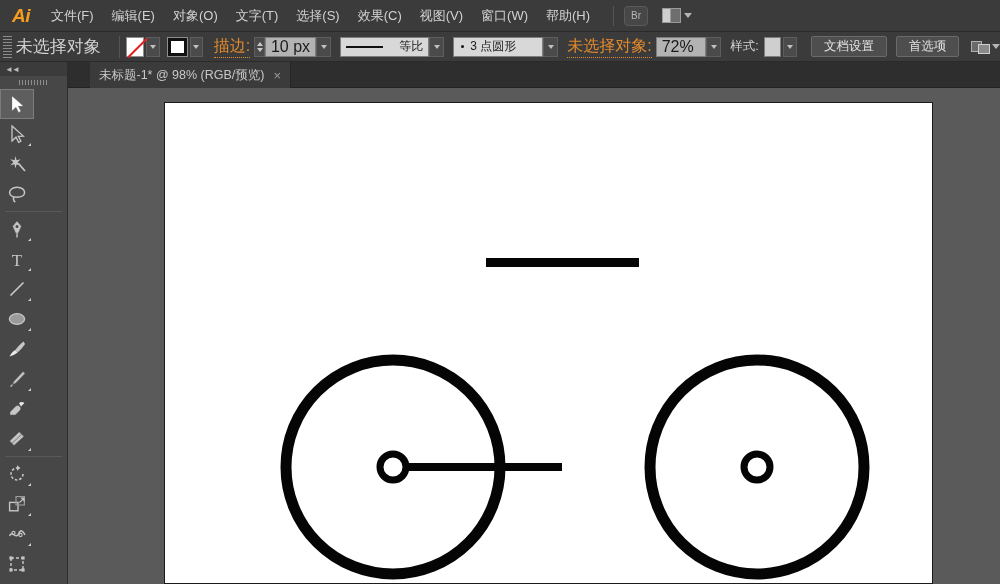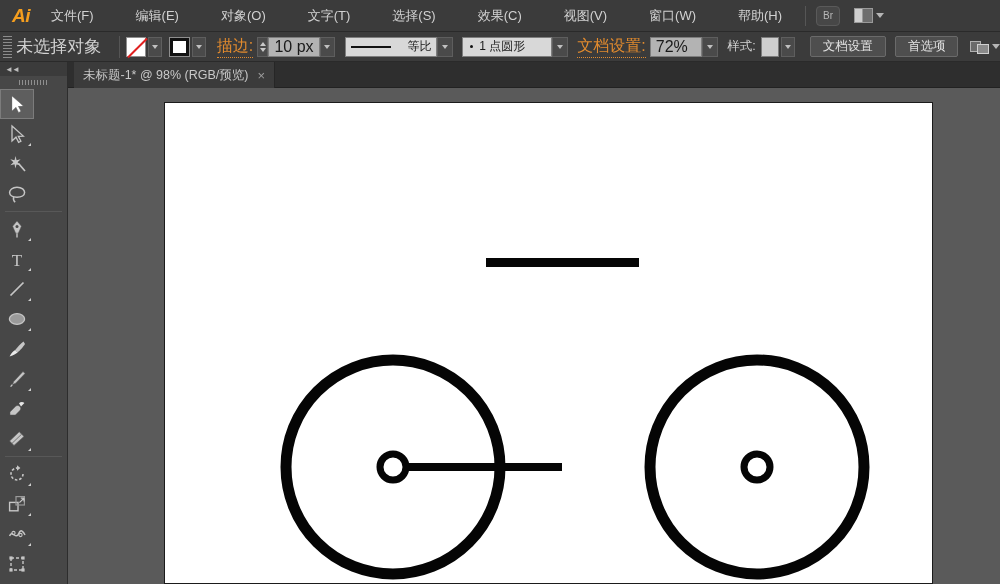--- a/index.html
+++ b/index.html
@@ -146,21 +146,21 @@
     content: ""; position: absolute; left: 7px; top: 5px; width: 10px; height: 8px;
     border: 1px solid #d0d0d0; background: #8a8a8a;
   }
 
   
   #tabbar {
     position: absolute; left: 68px; top: 62px; width: 932px; height: 26px;
     background: #2e2e2e; border-bottom: 1px solid #222;
   }
   #doc-tab {
-    position: absolute; left: 6px; top: 0; height: 26px;
+    position: absolute; left: 22px; top: 0; height: 26px;
     background: #3b3b3b; border-right: 1px solid #262626;
     display: flex; align-items: center; gap: 9px; padding: 0 9px;
   }
   #doc-tab-label { color: #c8c8c8; font-size: 12.5px; white-space: nowrap; }
   #doc-tab-close { color: #9d9d9d; font-size: 13px; line-height: 1; }
 
   
   #toolpanel {
     position: absolute; left: 0; top: 62px; width: 68px; height: 522px;
     background: #474747; border-right: 1px solid #2d2d2d;
@@ -203,21 +203,21 @@
   }
   #artwork { position: absolute; left: 0; top: 0; width: 769px; height: 482px; }
 </style>
 </head>
 <body>
 
 <div id="app">
 
   <div id="menubar">
     <div id="ai-logo">Ai</div>
-    <div id="menu-items" style="display: flex; gap: 24px;">
+    <div id="menu-items" style="display: flex;">
         <div class="menu-item">文件(F)</div>
         <div class="menu-item">编辑(E)</div>
         <div class="menu-item">对象(O)</div>
         <div class="menu-item">文字(T)</div>
         <div class="menu-item">选择(S)</div>
         <div class="menu-item">效果(C)</div>
         <div class="menu-item">视图(V)</div>
         <div class="menu-item">窗口(W)</div>
         <div class="menu-item">帮助(H)</div>
       </div>
@@ -266,29 +266,29 @@
       <span>等比</span>
     </div>
     <div class="drop-btn">
       <div class="tri-s"></div>
     </div>
 
     <div style="width:10px"></div>
 
     <div class="brush-box">
       <div class="brush-dot"></div>
-      <span>1 点圆形</span>
+      <span>3 点圆形</span>
     </div>
     <div class="drop-btn">
       <div class="tri-s"></div>
     </div>
 
     <div style="width:10px"></div>
 
-    <div class="cb-label">文档设置:</div>
+    <div class="cb-label">未选择对象:</div>
     <div class="field" style="width:56px">72%</div>
     <div class="drop-btn">
       <div class="tri-s"></div>
     </div>
 
     <div style="width:10px"></div>
 
     <div style="color:#d2d2d2;font-size:12.5px;white-space:nowrap;margin-right:5px">样式:</div>
     <div class="style-swatch"></div>
     <div class="mini-drop">

